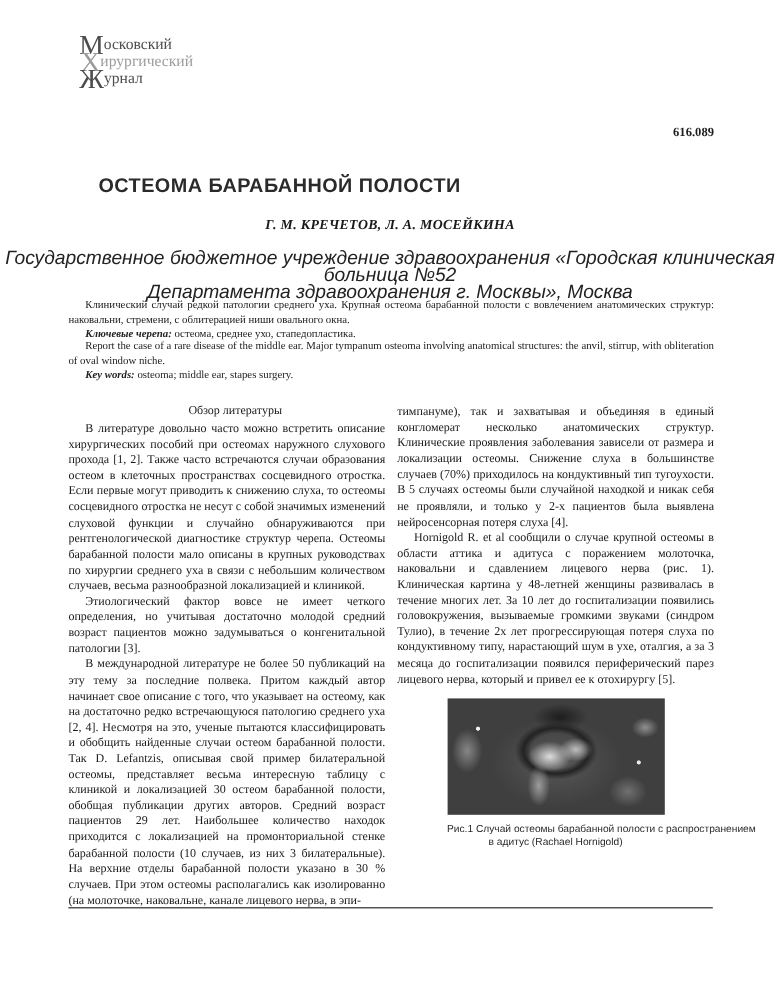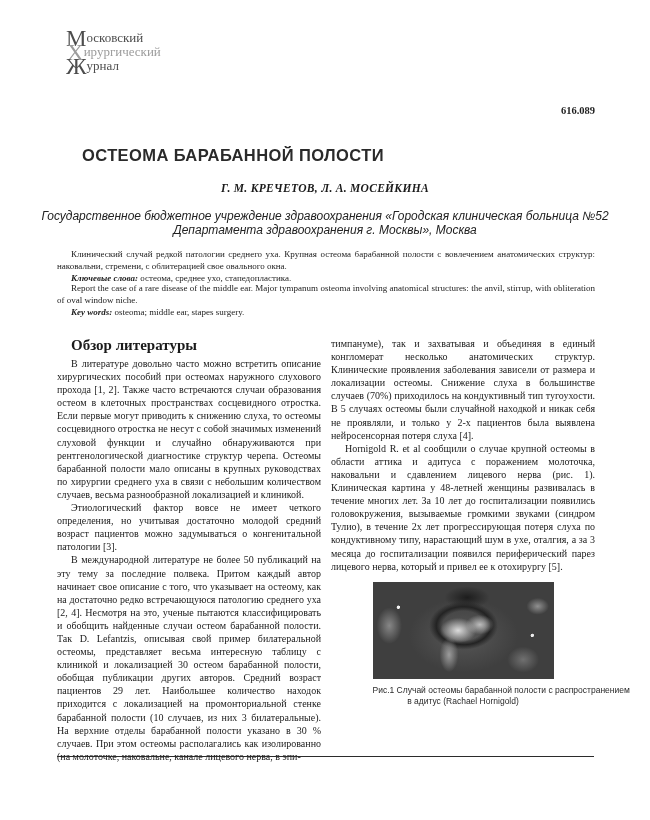--- a/index.html
+++ b/index.html
@@ -15,33 +15,33 @@
   .logo-line-2 { color:#9c9c9c; margin-left:1px; }
   .issue { position:absolute; right:54px; top:34px; font-size:27px; color:#26262e; letter-spacing:0.5px; }
   .udc { position:absolute; right:55px; top:105px; font-size:10.5px; font-weight:bold; color:#1f1f1f;font-family:Liberation Serif, serif; }
   
   .title { position:absolute; left:82px; top:146px; font-family:Liberation Sans, sans-serif;
            font-weight:bold; font-size:16.5px; letter-spacing:0.4px; color:#2a2a2a; }
   .authors { position:absolute; left:0; right:0; top:182px; text-align:center;
              font-weight:bold; font-style:italic; font-size:11.5px; letter-spacing:0.3px; }
   .affiliation { position:absolute; left:0; right:0; top:209px; text-align:center;
                  font-style:italic; font-family:"Liberation Sans",sans-serif;
-                 font-size:12px; line-height:14px; color:#222; }
+                 font-size:16px; line-height:14px; color:#222; }
   
   .abstract { position:absolute; left:57px; width:538px; font-size:9px; line-height:12px;
               text-align:justify; color:#222; }
   .abstract-ru { top:248px; }
   .abstract-en { top:282px; }
   .abstract p { margin:0; text-indent:14px; }
   .kw-label { font-weight:bold; font-style:italic; }
   
   .col { position:absolute; top:337px; width:264px; }
   .col-left { left:57px; }
   .col-right { left:331px; }
-  .body-heading { font-weight:bold; font-size:15px; text-indent:14px; margin:0 0 3px 0; }
+  .body-heading { font-weight:normal; font-size:10px; text-indent:14px; margin:0 0 3px 0;text-align:center; }
   .para { font-size:10px; line-height:13.1px; text-align:justify; text-indent:14px; margin:0; }
   .para.cont { text-indent:0; }
   
   .figure { width:181px; margin:9px auto 0 auto; }
   .photo {
     width:181px; height:97px; background-color:#3f3f3f;
     background-image:
       radial-gradient(circle 2px at 14% 26%, #f2f2f2 0 1.4px, rgba(0,0,0,0) 2px),
       radial-gradient(circle 2px at 88% 55%, #eaeaea 0 1.4px, rgba(0,0,0,0) 2px),
       radial-gradient(ellipse 26px 18px at 47% 50%, #dcdcdc, rgba(220,220,220,0) 70%),
@@ -76,22 +76,22 @@
   <div class="udc">616.089</div>
 
   <div class="title">ОСТЕОМА БАРАБАННОЙ ПОЛОСТИ</div>
   <div class="authors">Г. М. КРЕЧЕТОВ, Л. А. МОСЕЙКИНА</div>
   <div class="affiliation">
     <div>Государственное бюджетное учреждение здравоохранения «Городская клиническая больница №52</div>
     <div>Департамента здравоохранения г. Москвы», Москва</div>
   </div>
 
   <div class="abstract abstract-ru">
-    <p>Клинический случай редкой патологии среднего уха. Крупная остеома барабанной полости с вовлечением анатомических структур: наковальни, стремени, с облитерацией свое овального окна.</p>
-    <p><span class="kw-label">Ключевые слова:</span><span> остеома, среднее ухо, стапедопластика.</span></p>
+    <p>Клинический случай редкой патологии среднего уха. Крупная остеома барабанной полости с вовлечением анатомических структур: наковальни, стремени, с облитерацией ниши овального окна.</p>
+    <p><span class="kw-label">Ключевые черепа:</span><span> остеома, среднее ухо, стапедопластика.</span></p>
   </div>
 
   <div class="abstract abstract-en">
     <p>Report the case of a rare disease of the middle ear. Major tympanum osteoma involving anatomical structures: the anvil, stirrup, with obliteration of oval window niche.</p>
     <p><span class="kw-label">Key words:</span><span> osteoma; middle ear, stapes surgery.</span></p>
   </div>
 
   <div class="col col-left">
     <h3 class="body-heading">Обзор литературы</h3>
     <p class="para">В литературе довольно часто можно встретить описание хирургических пособий при остеомах наружного слухового прохода [1, 2]. Также часто встречаются случаи образования остеом в клеточных пространствах сосцевидного отростка. Если первые могут приводить к снижению слуха, то остеомы сосцевидного отростка не несут с собой значимых изменений слуховой функции и случайно обнаруживаются при рентгенологической диагностике структур черепа. Остеомы барабанной полости мало описаны в крупных руководствах по хирургии среднего уха в связи с небольшим количеством случаев, весьма разнообразной локализацией и клиникой.</p>

